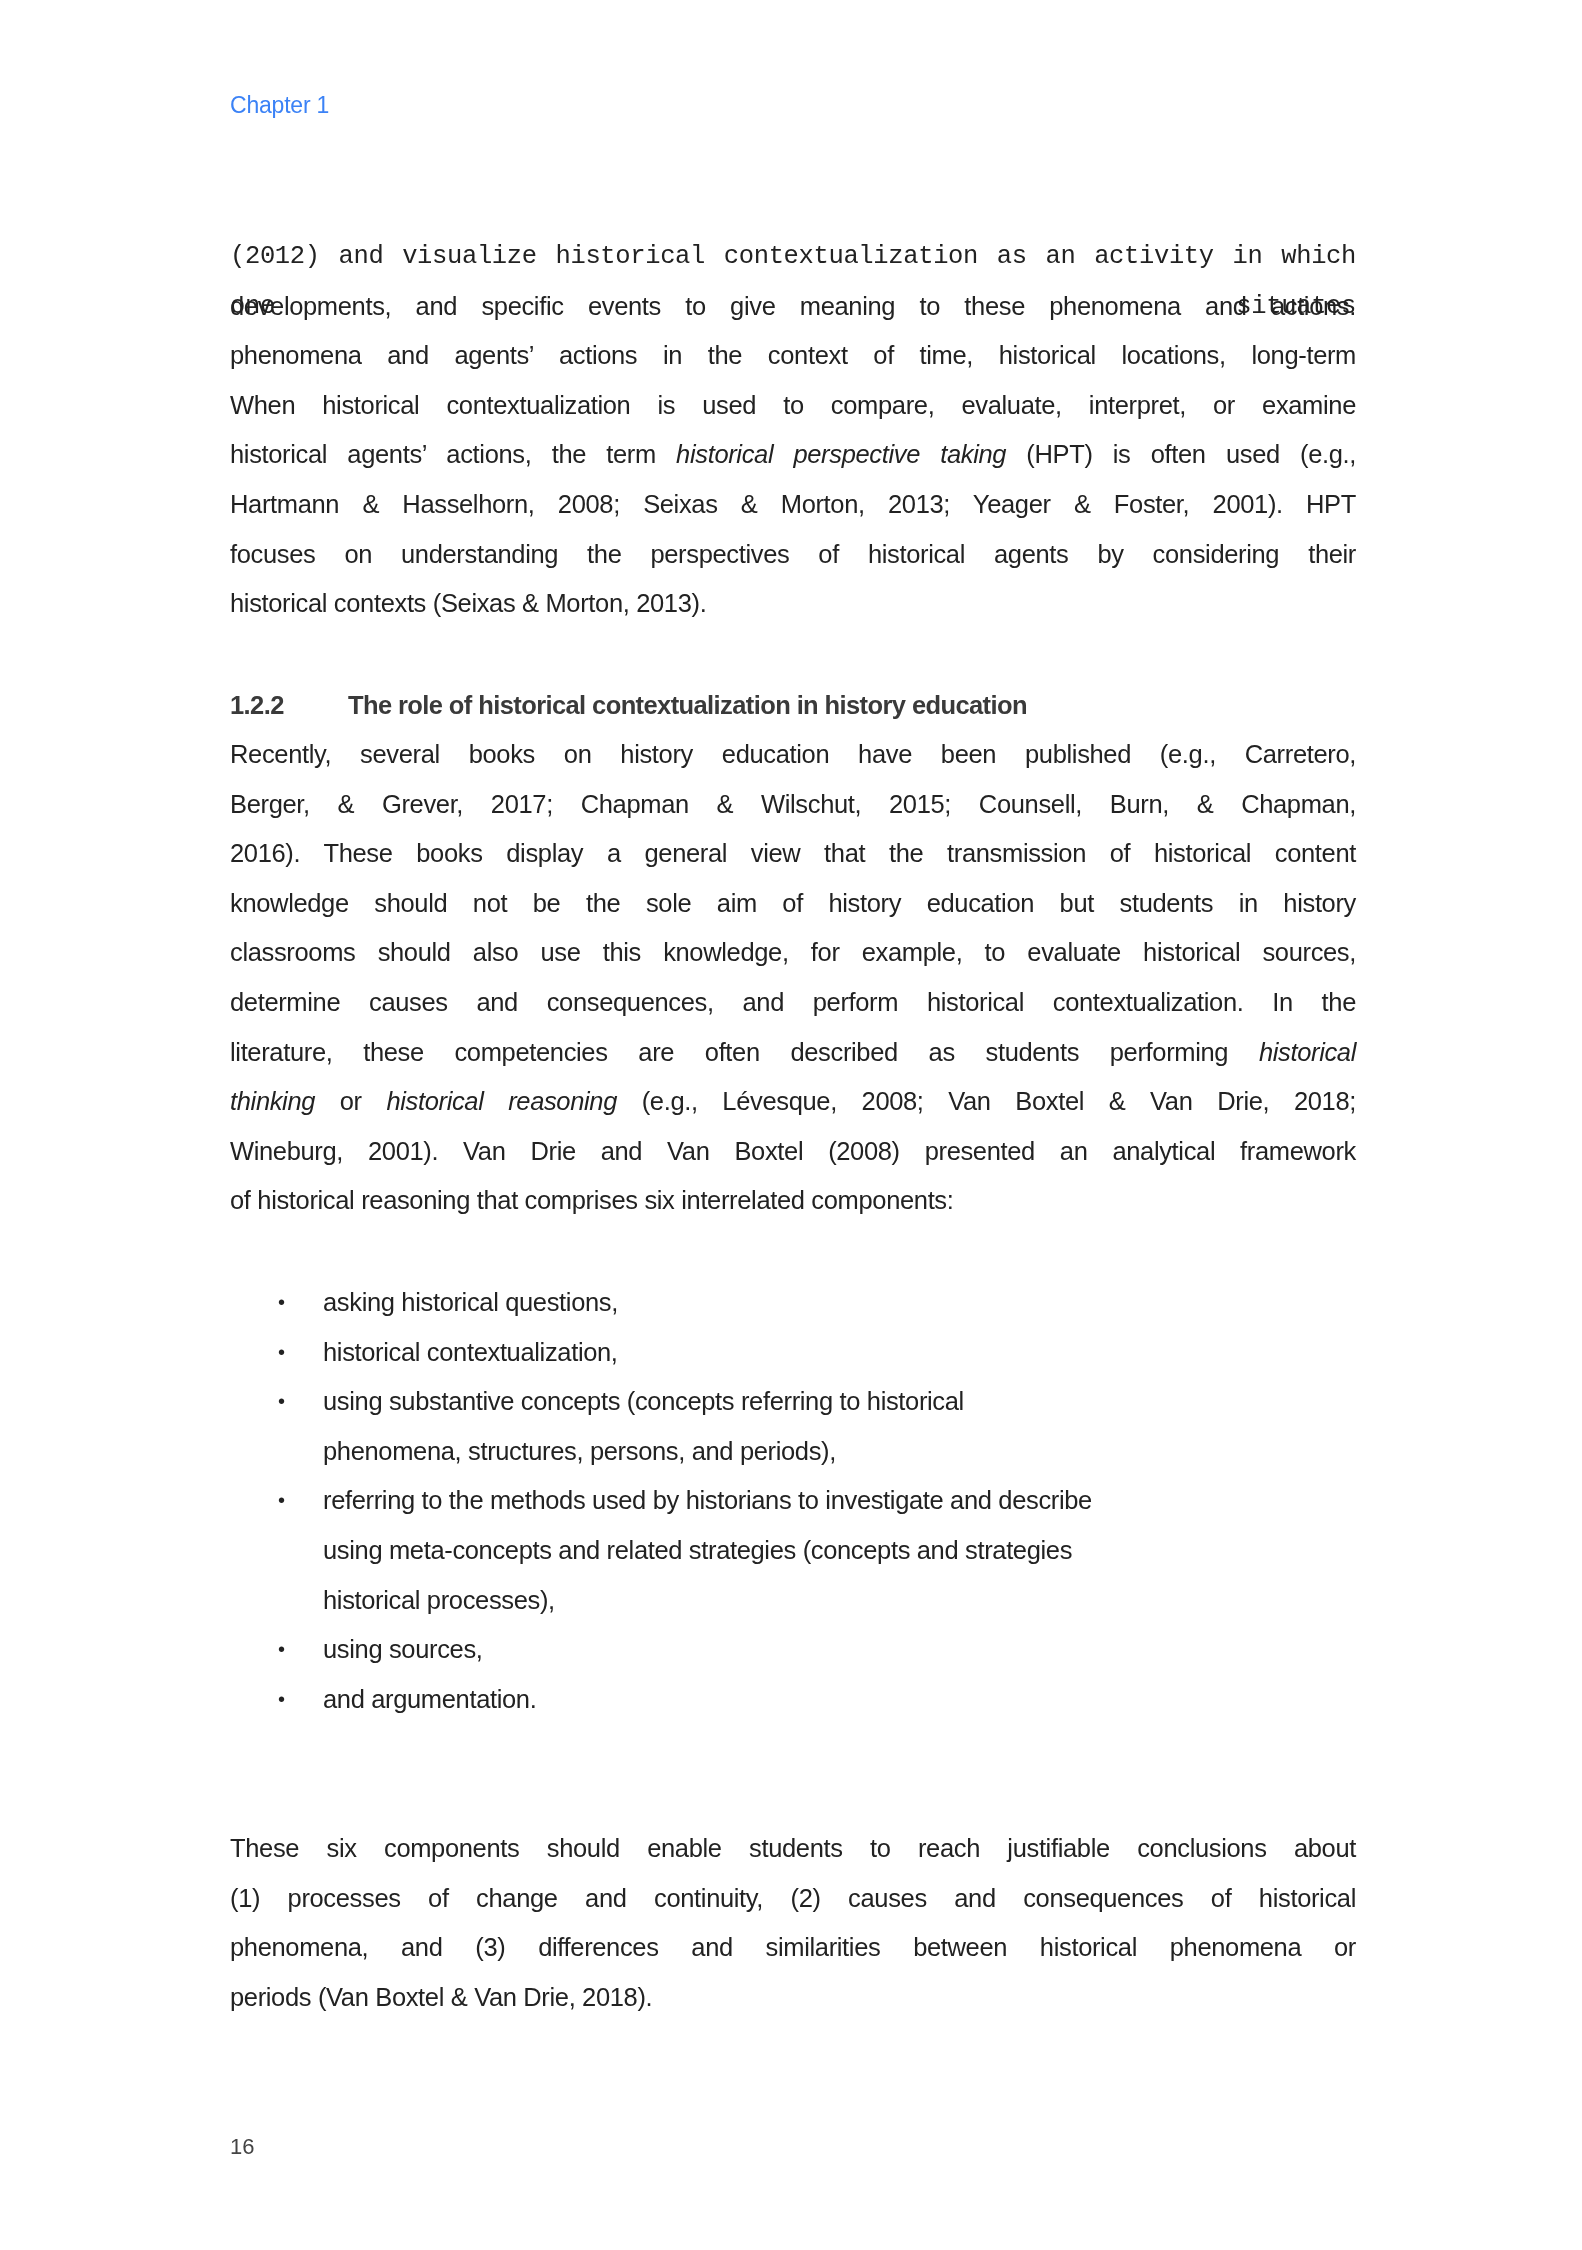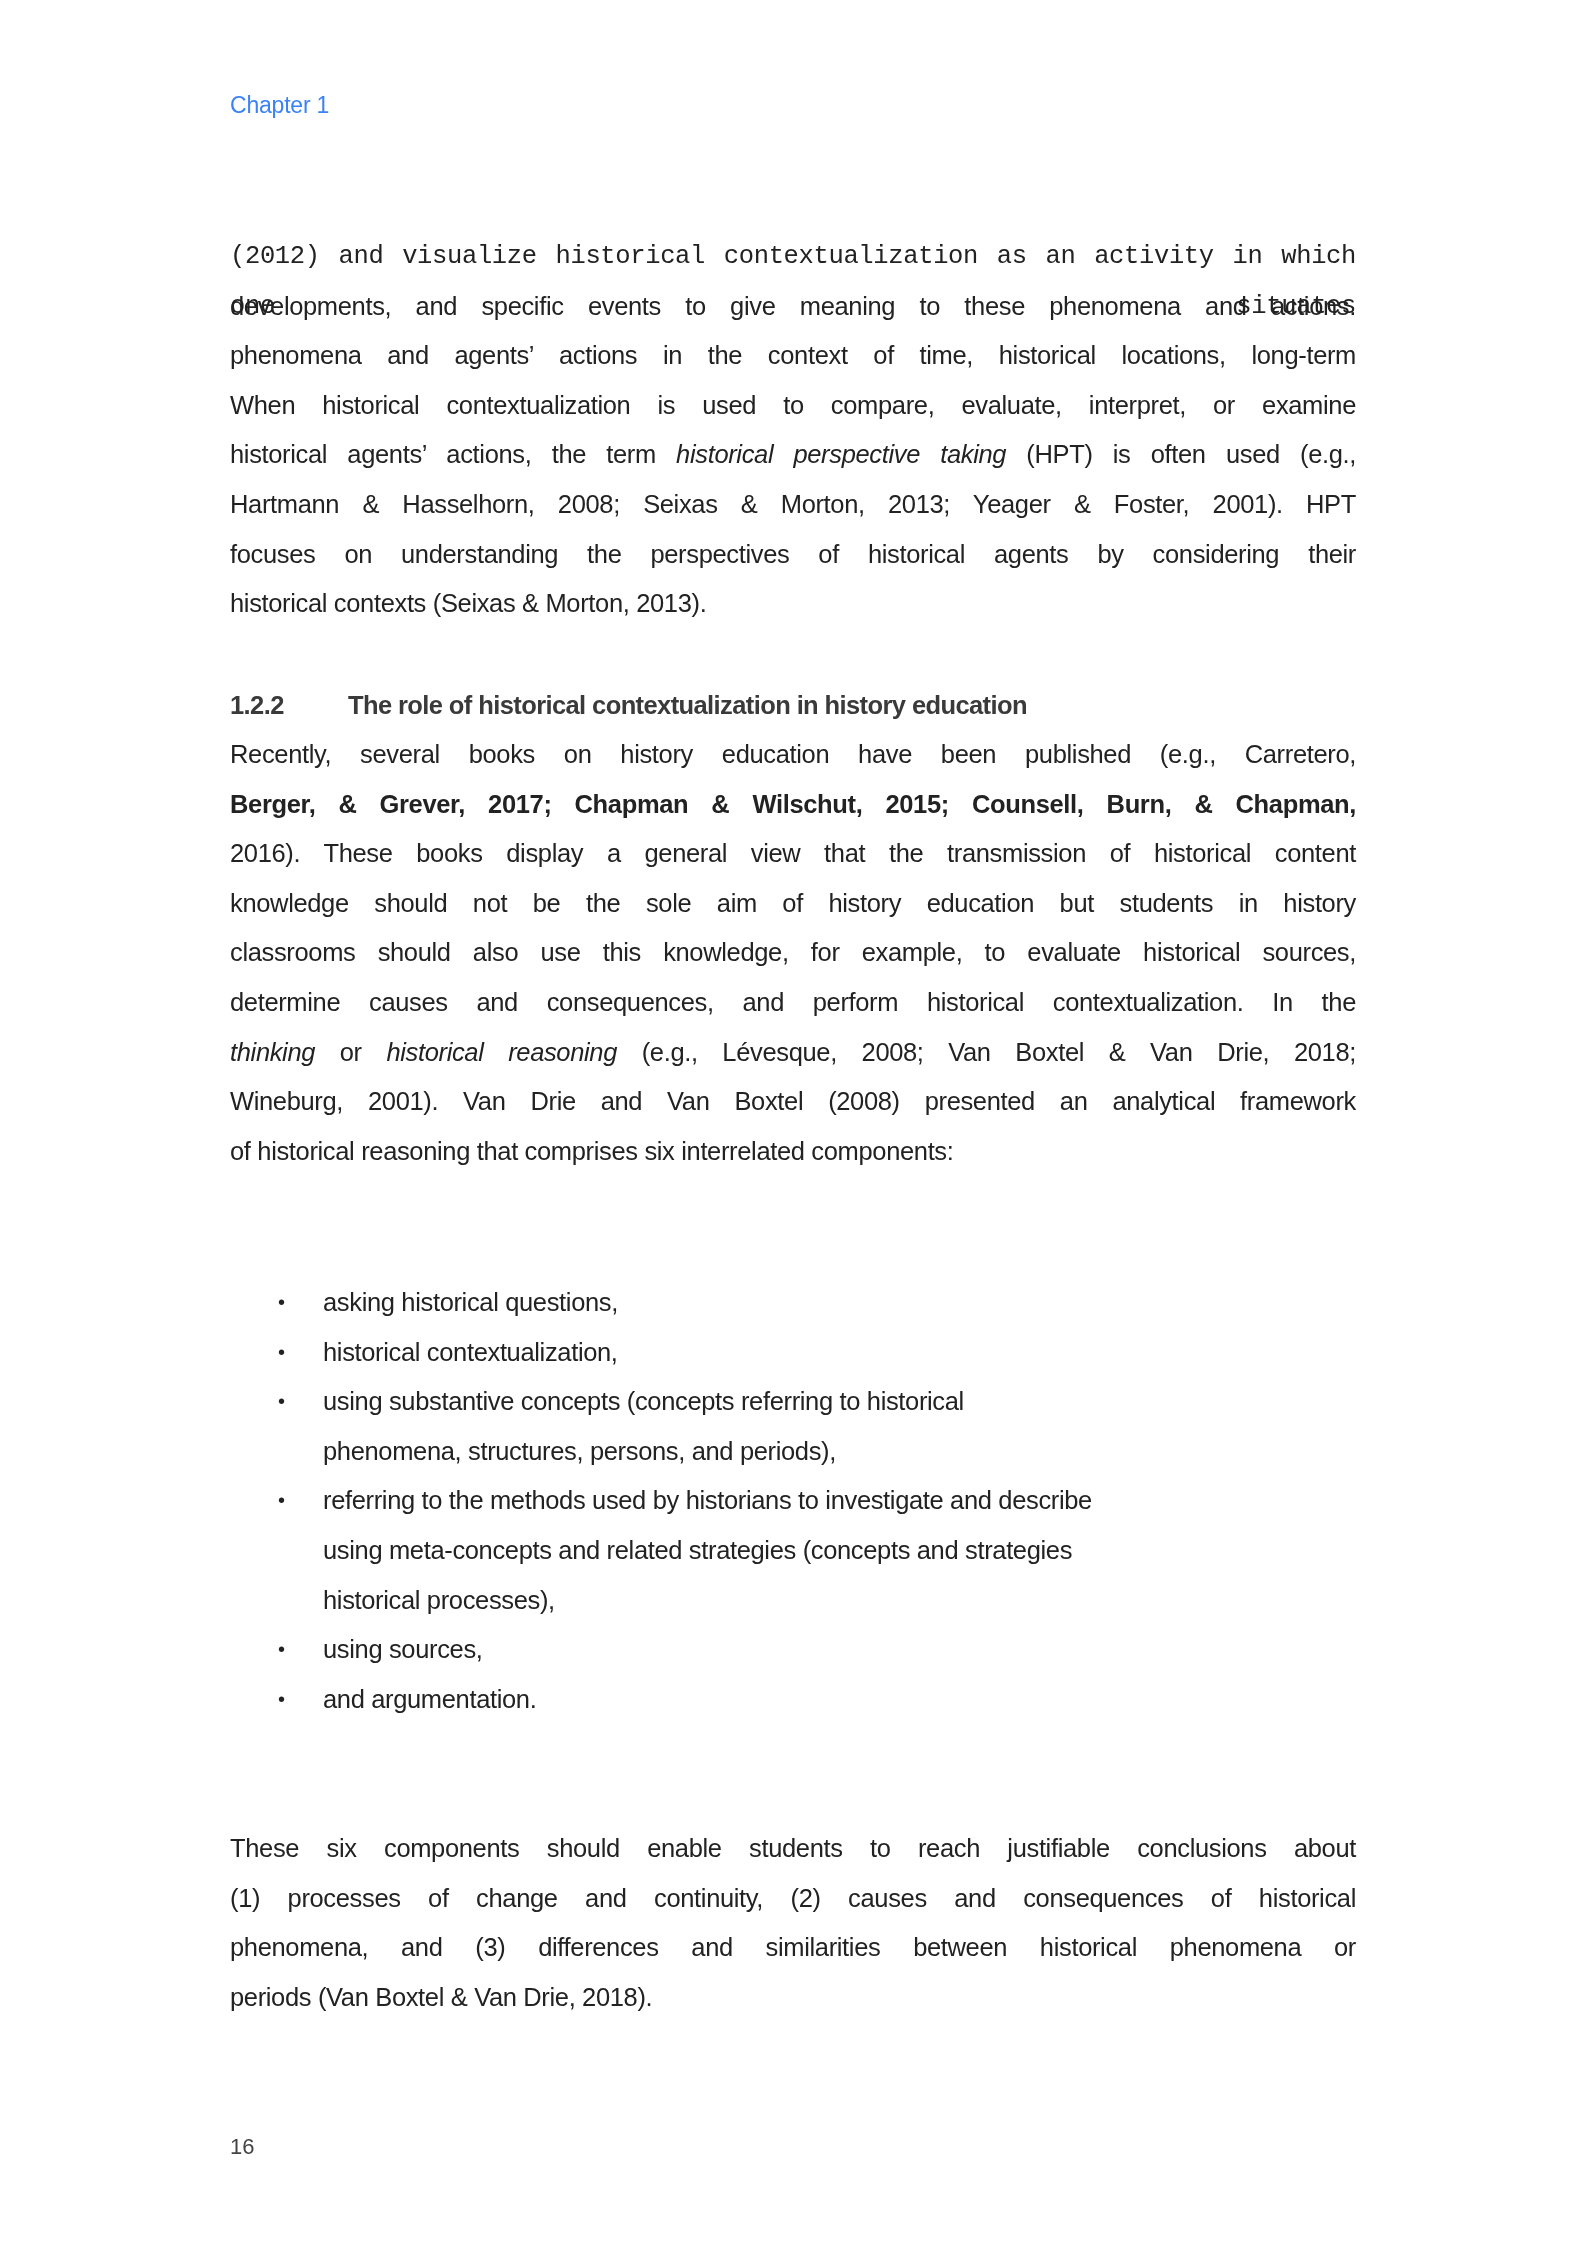--- a/index.html
+++ b/index.html
@@ -33,25 +33,26 @@
     <div class="line just" style="white-space: normal;"><span>focuses on understanding the perspectives of historical agents by considering their</span></div>
     <div class="line left" style="white-space: normal;"><span>historical contexts (Seixas &amp; Morton, 2013).</span></div>
   </div>
 
 <div class="heading">
   <span class="num">1.2.2</span><span>The role of historical contextualization in history education</span>
 </div>
 
 <div class="block" id="p2" style="top:730px;">
     <div class="line just" style="white-space: normal;"><span>Recently, several books on history education have been published (e.g., Carretero,</span></div>
-    <div class="line just" style="white-space: normal; font-weight: bold;"><span>Berger, &amp; Grever, 2017; Chapman &amp; Wilschut, 2015; Counsell, Burn, &amp; Chapman,</span></div>
+    <div class="line just" style="white-space: normal;"><span>Berger, &amp; Grever, 2017; Chapman &amp; Wilschut, 2015; Counsell, Burn, &amp; Chapman,</span></div>
     <div class="line just" style="white-space: normal;"><span>2016). These books display a general view that the transmission of historical content</span></div>
     <div class="line just" style="white-space: normal;"><span>knowledge should not be the sole aim of history education but students in history</span></div>
     <div class="line just" style="white-space: normal;"><span>classrooms should also use this knowledge, for example, to evaluate historical sources,</span></div>
     <div class="line just" style="white-space: normal;"><span>determine causes and consequences, and perform historical contextualization. In the</span></div>
+    <div class="line just" style="white-space: normal;"><span>literature, these competencies are often described as students performing </span><i>historical</i></div>
     <div class="line just" style="white-space: normal;"><i>thinking</i><span> or </span><i>historical reasoning</i><span> (e.g., Lévesque, 2008; Van Boxtel &amp; Van Drie, 2018;</span></div>
     <div class="line just" style="white-space: normal;"><span>Wineburg, 2001). Van Drie and Van Boxtel (2008) presented an analytical framework</span></div>
     <div class="line left" style="white-space: normal;"><span>of historical reasoning that comprises six interrelated components:</span></div>
   </div>
 
 <div class="bullets" id="bullets">
     <div class="bullet-item">
       <span class="bullet-dot">•</span>
       <div class="line left">asking historical questions,</div>
     </div>

